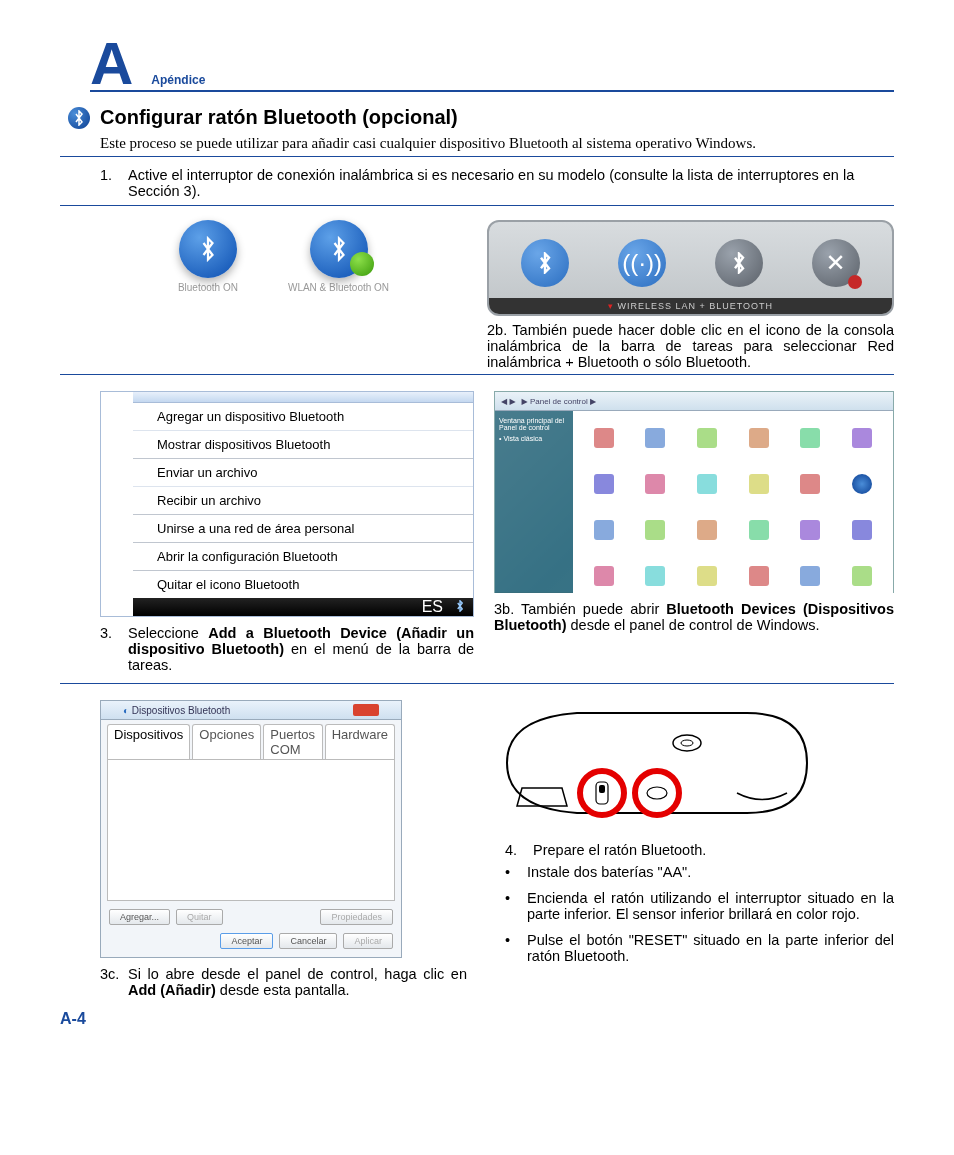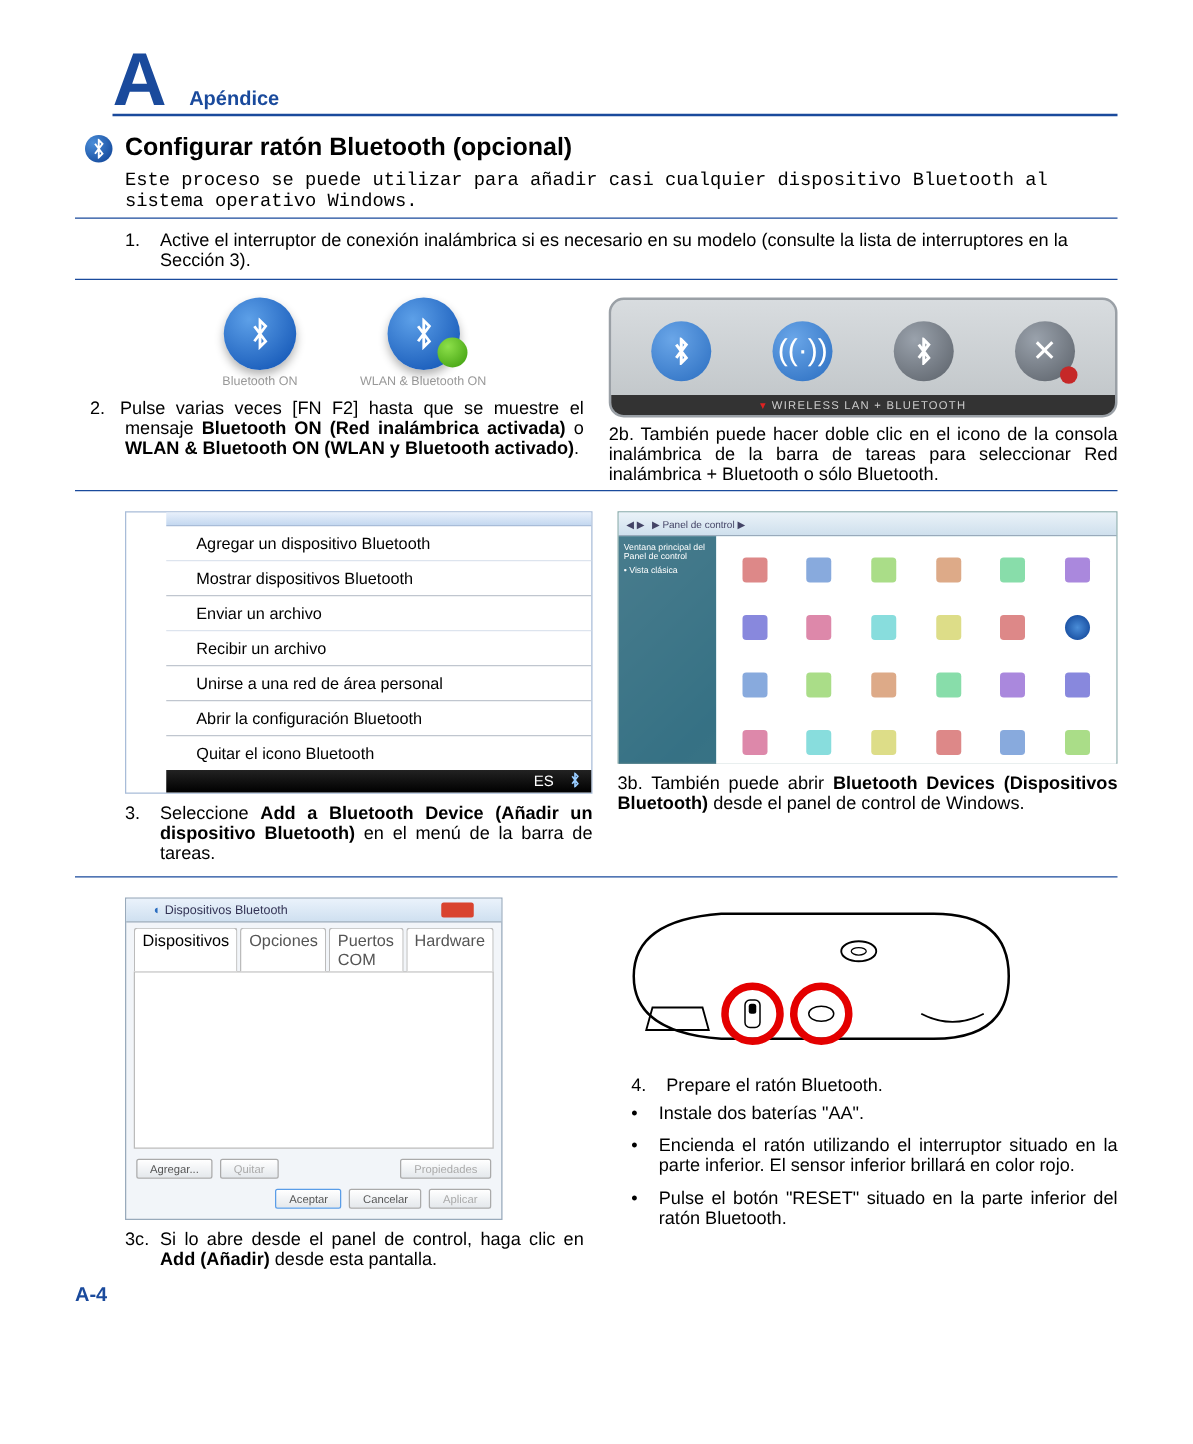--- a/index.html
+++ b/index.html
@@ -19,21 +19,21 @@
     margin-left: 30px;
   }
   .big-A {
     font-size: 60px;
     font-weight: bold;
     color: #1a4a9c;
     line-height: 0.8;
     margin-right: 18px;
   }
   .appendix-label {
-    font-size: 16px;
+    font-size: 12px;
     font-weight: bold;
     color: #1a4a9c;
   }
   .section-title-row {
     display: flex;
     align-items: center;
     gap: 10px;
     margin-left: 8px;
     margin-bottom: 6px;
   }
@@ -47,21 +47,21 @@
     justify-content: center;
     color: #fff;
     font-size: 14px;
     font-weight: bold;
   }
   .section-title {
     font-size: 20px;
     font-weight: bold;
   }
   .intro {
-    font-family: Liberation Mono, monospace;
+    font-family: Liberation Serif, serif;
     font-size: 15px;
     margin-left: 40px;
     margin-bottom: 0;
   }
   .divider {
     border: none;
     border-top: 1px solid #1a4a9c;
     margin: 4px 0 10px 0;
   }
   .step-row {
@@ -177,21 +177,21 @@
     padding: 6px 24px;
     border-bottom: 1px solid #dde4ee;
   }
   .menu-box .msep {
     border-bottom: 1px solid #c0c6cf;
   }
   .menu-box .mstatus {
     height: 18px;
     background: linear-gradient(#222,#000);
     color:#fff;
-    font-size:12px;
+    font-size:16px;
     display:flex;justify-content:flex-end;align-items:center;gap:12px;padding-right:8px;
   }
   .vista-panel {
     margin: 6px 0 8px 0;
     border: 1px solid #8aa;
     height: 200px;
     background: linear-gradient(135deg,#cfe6ee,#7fb8c8 40%,#bfe0d0);
     position:relative;
   }
   .vista-top {height:18px;background:linear-gradient(#eaf2f8,#cfe0ed);border-bottom:1px solid #9ab;display:flex;align-items:center;font-size:8px;color:#446;padding:0 6px;gap:6px;}
@@ -267,23 +267,20 @@
       </div>
       <div class="bt-badge">
         <div class="bt-circle">
             <svg width="18" height="26" viewBox="0 0 12 16">
               <path d="M3 4 L9 12 L6 15 L6 1 L9 4 L3 12" stroke="#fff" stroke-width="1.5" fill="none"></path>
             </svg>
             <div class="green-dot"></div>
           </div>
         <span>WLAN &amp; Bluetooth ON</span>
       </div>
-    </div>
-    <div class="step2-text justify">
-      <span style="display:inline-block;width:24px;margin-left:-28px;">2.</span><span>Pulse varias veces [FN F2] hasta que se muestre el mensaje </span><span class="bold">Bluetooth ON (Red inalámbrica activada)</span><span> o </span><span class="bold">WLAN &amp; Bluetooth ON (WLAN y Bluetooth activado)</span><span>.</span>
     </div>
   </div>
   <div class="col">
     <div class="console-bar">
       <div class="console-icons">
         <div class="ci ci1">
             <svg width="16" height="22" viewBox="0 0 12 16">
               <path d="M3 4 L9 12 L6 15 L6 1 L9 4 L3 12" stroke="#fff" stroke-width="1.8" fill="none"></path>
             </svg>
           </div>

